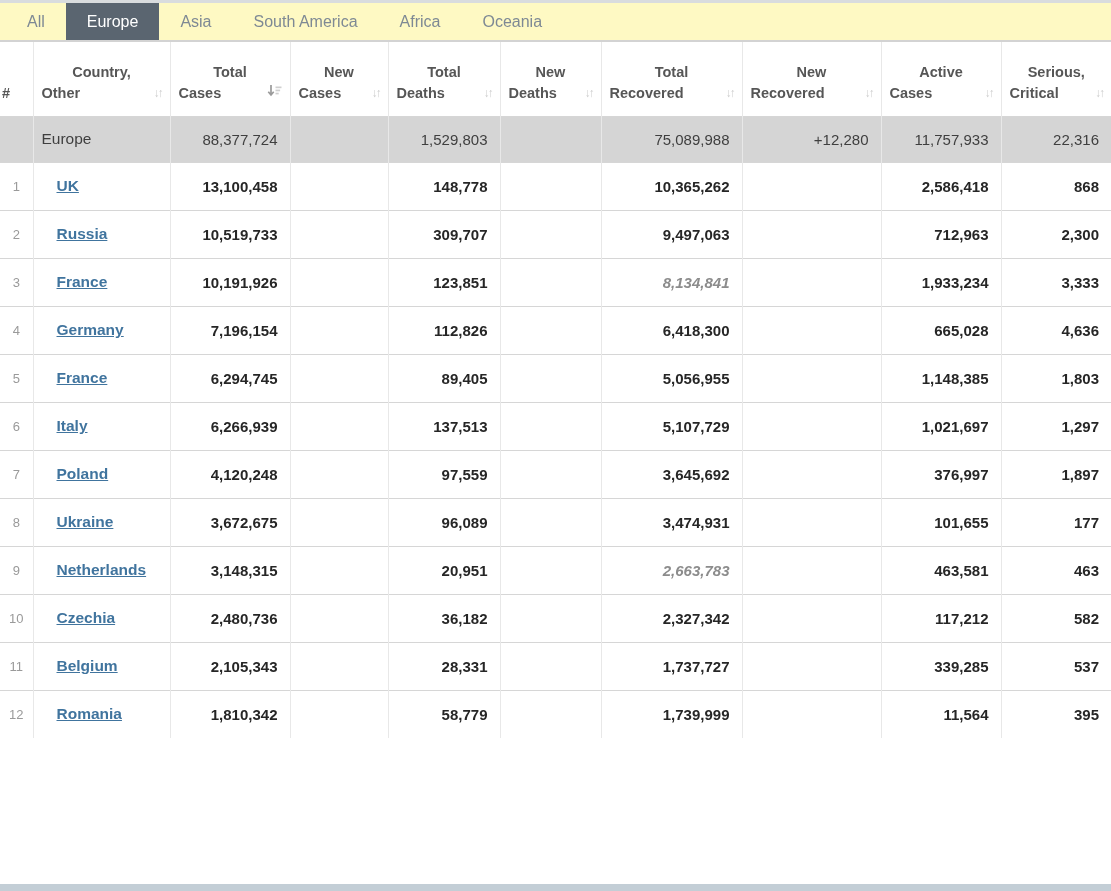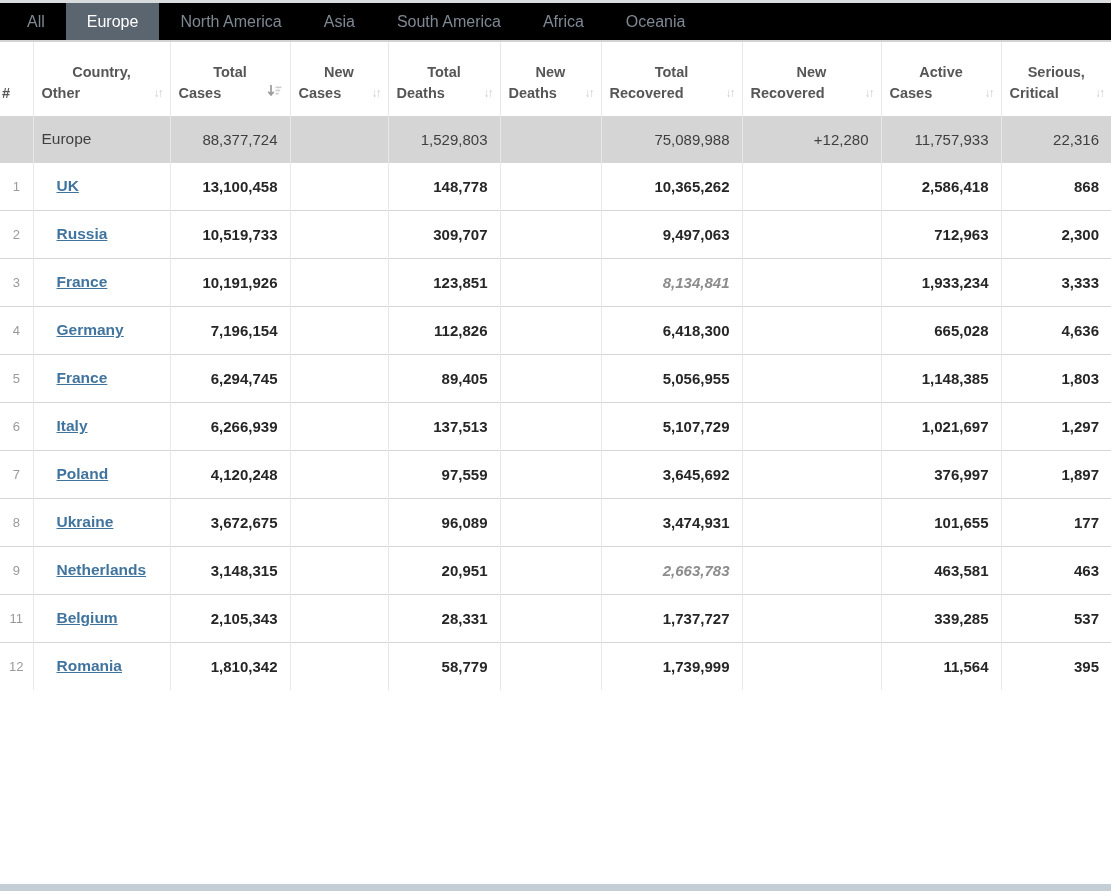--- a/index.html
+++ b/index.html
@@ -4,21 +4,21 @@
 <style>
   html, body { margin:0; padding:0; }
   body {
     width:1111px; height:891px; overflow:hidden; position:relative;
     background:#ffffff;
     font-family:"Liberation Sans", sans-serif;
   }
   .top-line { height:3px; background:#d9dcde; }
 
   
-  .tabs { display:flex; align-items:stretch; height:37px; padding-left:6px; background:#000000; }
+  .tabs { display:flex; align-items:stretch; height:37px; padding-left:6px; background:#fef9c3; }
   .tab {
     display:flex; align-items:center; padding:0 21px;
     font-size:16px; color:#7e8994; cursor:pointer; white-space:nowrap;
   }
   .tab.active { background:var(--active-tab-bg,#5a6570); color:#ffffff; }
 
   
   table { border-collapse:collapse; table-layout:fixed; width:1111px; }
   col.c-num{width:33px} col.c-country{width:137px} col.c-tc{width:120px}
   col.c-nc{width:98px}  col.c-td{width:112px}      col.c-nd{width:101px}
@@ -55,21 +55,20 @@
   .hscrollbar { position:absolute; left:0; right:0; bottom:0; height:7px; background:#c3ced6; }
 </style>
 </head>
 <body>
 
 <div class="top-line"></div>
 
 <div class="tabs">
   <div class="tab">All</div>
   <div class="tab active">Europe</div>
-  <div class="tab">North America</div>
   <div class="tab">Asia</div>
   <div class="tab">South America</div>
   <div class="tab">Africa</div>
   <div class="tab">Oceania</div>
 </div>
 
 <table>
   <colgroup>
     <col class="c-num">
       <col class="c-country">
@@ -274,20 +273,32 @@
         <td class="">3,148,315</td>
         <td class=""></td>
         <td class="">20,951</td>
         <td class=""></td>
         <td class="estimate">2,663,783</td>
         <td class=""></td>
         <td class="">463,581</td>
         <td class="">463</td>
       </tr>
       <tr>
+        <td class="col-num">10</td>
+        <td class="col-country"><a href="#">Czechia</a></td>
+        <td class="">2,480,736</td>
+        <td class=""></td>
+        <td class="">36,182</td>
+        <td class=""></td>
+        <td class="">2,327,342</td>
+        <td class=""></td>
+        <td class="">117,212</td>
+        <td class="">582</td>
+      </tr>
+      <tr>
         <td class="col-num">11</td>
         <td class="col-country"><a href="#">Belgium</a></td>
         <td class="">2,105,343</td>
         <td class=""></td>
         <td class="">28,331</td>
         <td class=""></td>
         <td class="">1,737,727</td>
         <td class=""></td>
         <td class="">339,285</td>
         <td class="">537</td>

